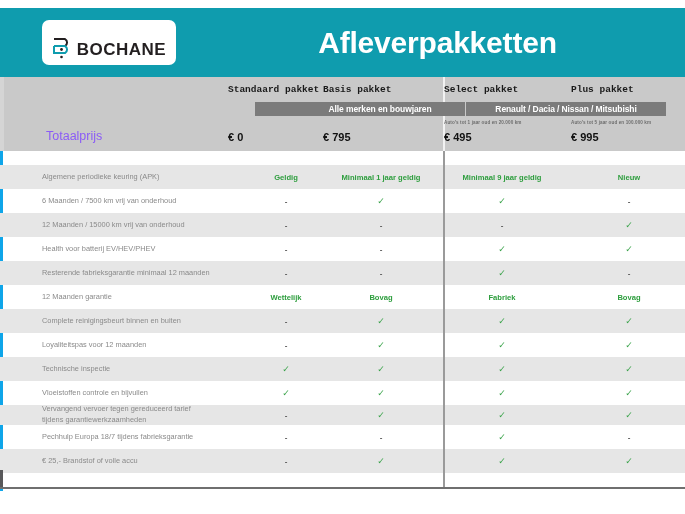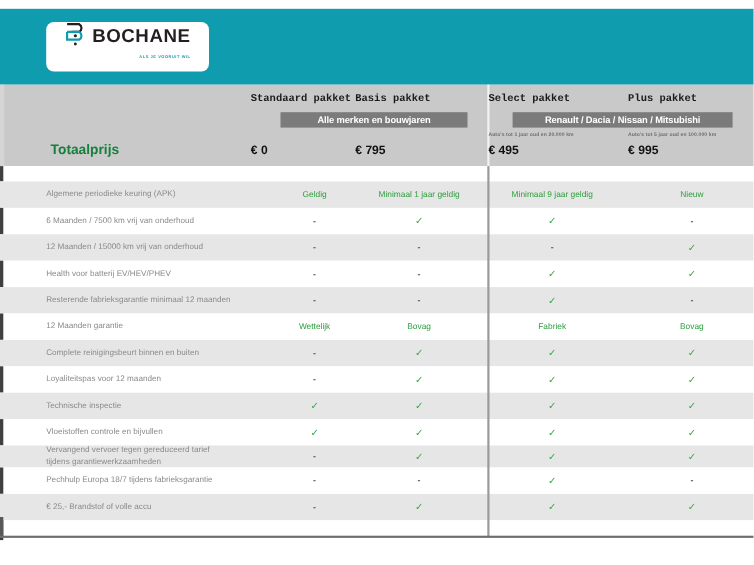--- a/index.html
+++ b/index.html
@@ -19,25 +19,25 @@
   .banner {
     position: absolute;
     left: 0; top: 8px;
     width: 685px; height: 69px;
     background: #0f9cae;
     display: flex;
     align-items: center;
   }
   .logo-box {
     margin-left: 42px;
-    width: 148px; height: 45px;
+    width: 134px; height: 45px;
     background: #ffffff;
     border-radius: 7px;
     display: flex;
-    align-items: flex-start;
+    align-items: flex-end;
     justify-content: center;
     box-sizing: border-box;
   }
   .logo-inner {
     display: flex;
     align-items: center;
     gap: 5px;
     position: relative;
     padding-bottom: 4px;
   }
@@ -126,35 +126,35 @@
     top: 131px;
     font-size: 11px;
     font-weight: bold;
     color: #111111;
     text-align: center;
   }
   .totaal-label {
     position: absolute;
     left: 46px; top: 129px;
     font-size: 12.5px;
-    font-weight: bold;
-    color: #15803d;
+    font-weight: normal;
+    color: #8b5cf6;
   }
 
   
   .table {
     position: absolute;
     left: 0; top: 151px;
     width: 685px;
   }
   .row {
     position: relative;
     height: 24px;
     background: #ffffff;
-    border-left: 3px solid #404040;
+    border-left: 3px solid #0ea5e9;
     box-sizing: border-box;
   }
   .row.alt {
     background: #e6e6e6;
     border-left: 3px solid #e6e6e6;
   }
   .row.tall { height: 20px; }
   .row.spacer { height: 14px; }
   .row-label {
     position: absolute;
@@ -165,21 +165,21 @@
     color: #8a8a8a;
     line-height: 1.45;
     white-space: pre-line;
   }
   .cell {
     position: absolute;
     top: 50%;
     transform: translateY(-50%);
     text-align: center;
     font-size: 7.6px;
-    font-weight: normal;
+    font-weight: bold;
     color: #2e9e3e;
     width: 110px;
   }
   .cell.dash {
     color: #555555;
     font-weight: bold;
     font-size: 8px;
   }
   .cell.check {
     color: #3aa34a;
@@ -219,35 +219,38 @@
       <svg class="logo-mark" viewBox="0 0 20 24">
         <path d="M2 2 H13 A4 4 0 0 1 13 9 H6" fill="none" stroke="#231f20" stroke-width="2"></path>
         <path d="M2 9 H13 A4 4 0 0 1 13 16 H2 V9" fill="none" stroke="#0f9cae" stroke-width="2"></path>
         <circle cx="9.5" cy="12.5" r="1.4" fill="#231f20"></circle>
         <circle cx="9.5" cy="20" r="1.3" fill="#231f20"></circle>
       </svg>
       <span class="logo-word">BOCHANE</span>
       <span class="logo-tag">ALS JE VOORUIT WIL</span>
     </div>
   </div>
+  <div class="banner-title-wrap">
+    <span>Afleverpakketten</span>
+  </div>
 </div>
 
 <div class="headblock">
   <div class="head-left-edge"></div>
   <div class="head-divider"></div>
 </div>
 
 <div class="totaal-label">Totaalprijs</div>
 
 <div class="pkg-title c0">Standaard pakket</div>
 <div class="pkg-title c1">Basis pakket</div>
 <div class="pkg-title c2">Select pakket</div>
 <div class="pkg-title c3">Plus pakket</div>
 
-<div class="badge" style="left:255px; width:170px;">Alle merken en bouwjaren</div>
+<div class="badge" style="left:255px; width:170px;padding-left:40px;">Alle merken en bouwjaren</div>
 <div class="badge" style="left:466px; width:200px;">Renault / Dacia / Nissan / Mitsubishi</div>
 
 <div class="sub-note c2">Auto's tot 1 jaar oud en 20.000 km</div>
 <div class="sub-note c3">Auto's tot 5 jaar oud en 100.000 km</div>
 
 <div class="price c0">€ 0</div>
 <div class="price c1">€ 795</div>
 <div class="price c2">€ 495</div>
 <div class="price c3">€ 995</div>
 

